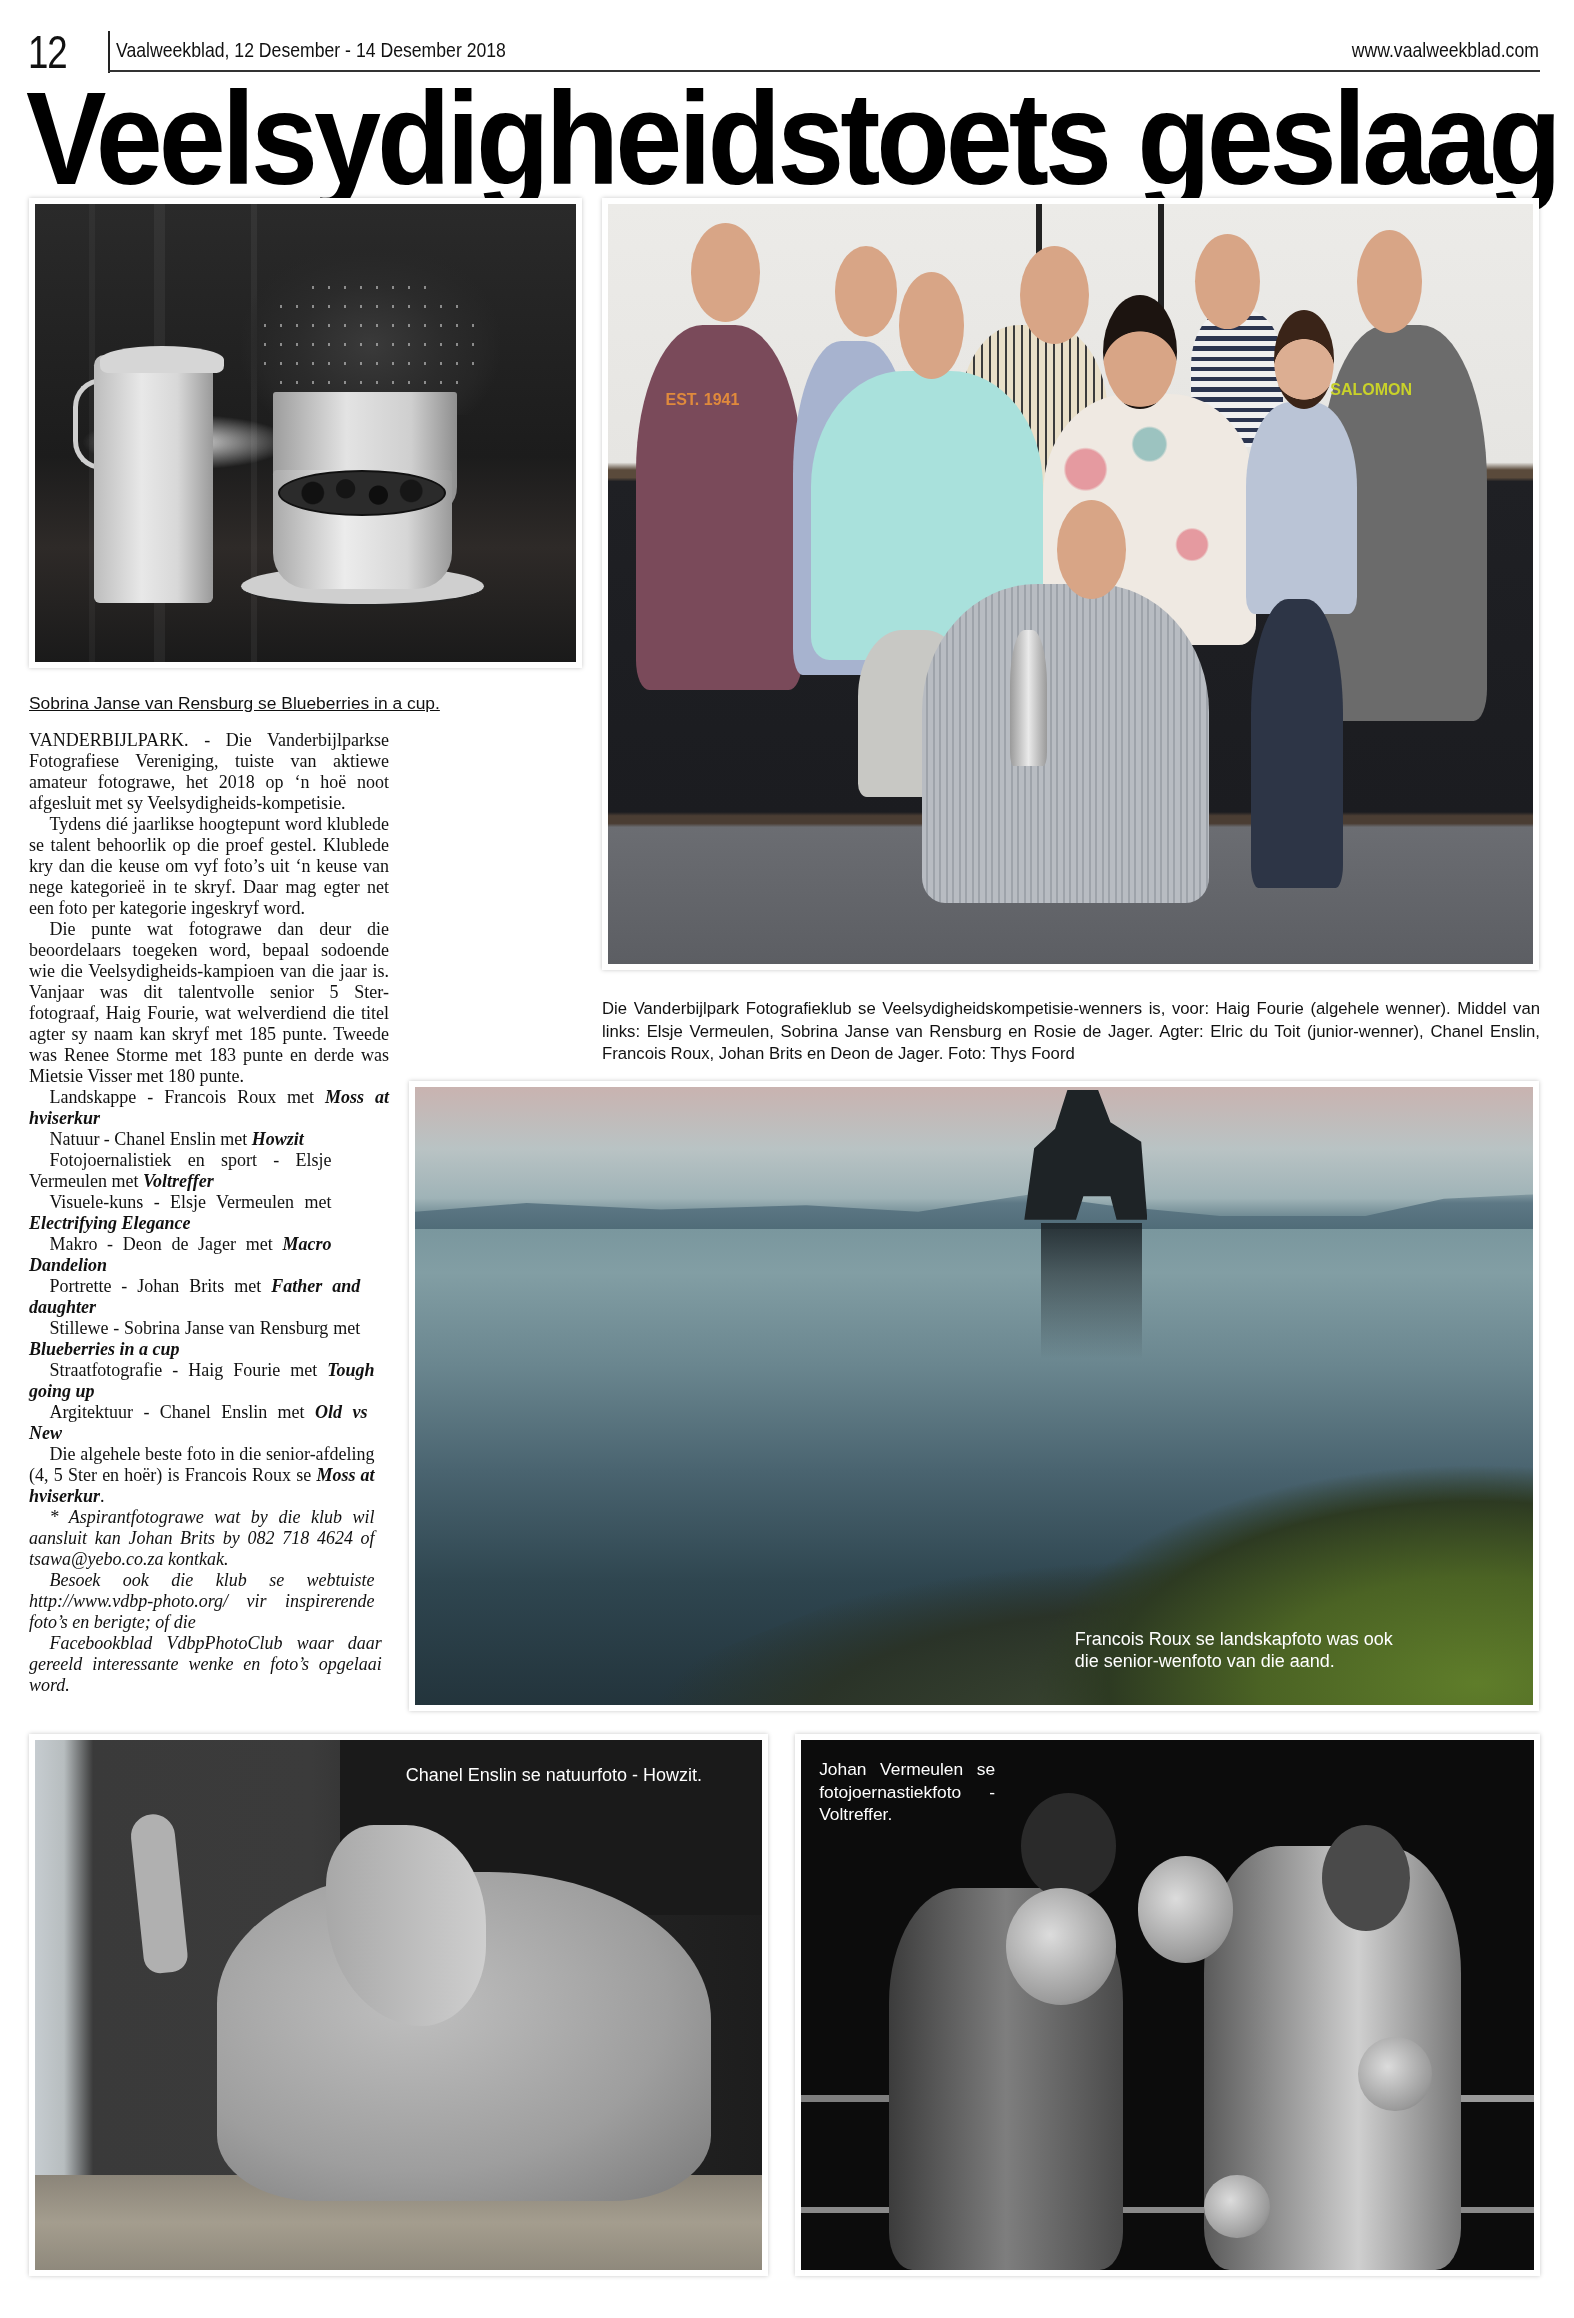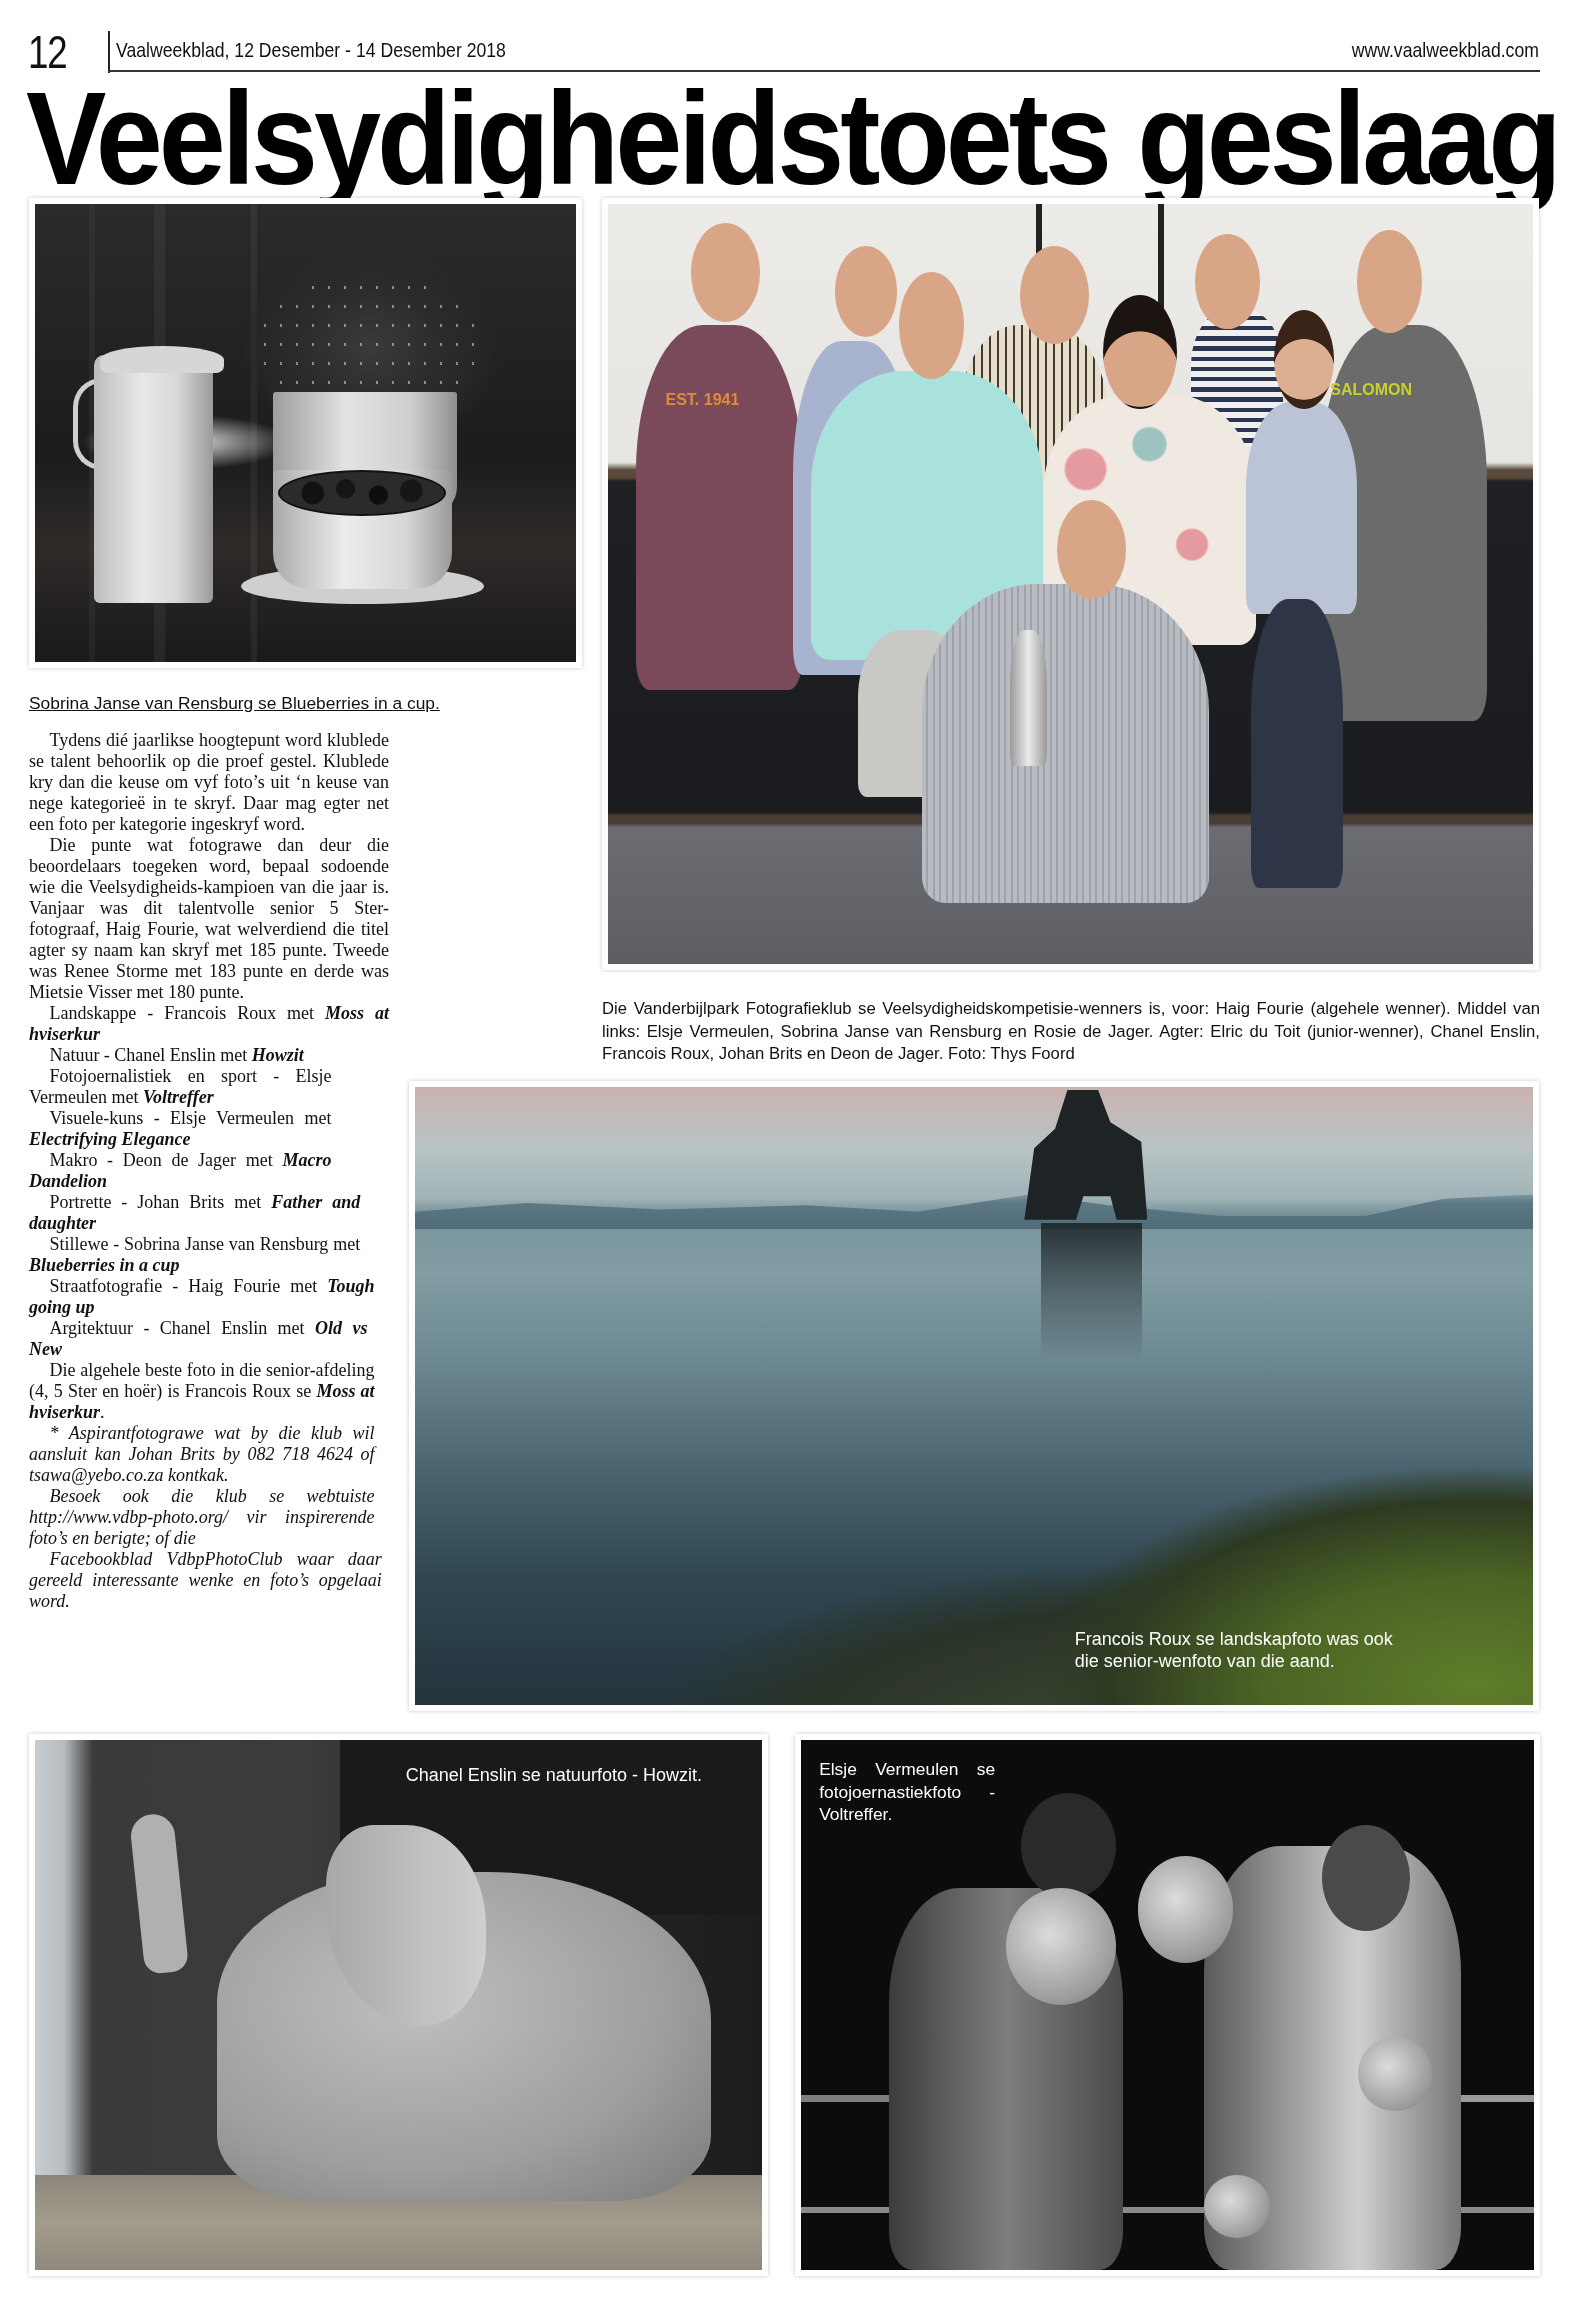--- a/index.html
+++ b/index.html
@@ -132,20 +132,21 @@
     <div class="head" style="left:72%; top:14%; width:6.5%; height:13%; background:radial-gradient(circle at 50% 60%,#dcae92 0 45%,#3a2418 46%);"></div>
 
     <div class="person" style="left:34%; top:50%; width:31%; height:42%; background:repeating-linear-gradient(90deg,#b8bcc2 0 4.4px,#9ea3aa 4.4px 6.5px);"></div>
     <div class="head" style="left:48.5%; top:39%; width:7.5%; height:13%;"></div>
     <div style="position:absolute; left:43.5%; top:56%; width:4%; height:18%; background:linear-gradient(90deg,#9a9a9a,#eaeaea,#9a9a9a); border-radius: 40% 40% 10% 10%;"></div>
   </div>
 </div>
 <div class="abs caption-sans" style="left:602px; top:998px; width:938px; text-align: justify; font-size:16.7px; line-height:22.5px;">Die Vanderbijlpark Fotografieklub se Veelsydigheidskompetisie-wenners is, voor: Haig Fourie (algehele wenner). Middel van links: Elsje Vermeulen, Sobrina Janse van Rensburg en Rosie de Jager. Agter: Elric du Toit (junior-wenner), Chanel Enslin, Francois Roux, Johan Brits en Deon de Jager. Foto: Thys Foord</div>
 
 <div class="abs body-col">
+  <p class="first">VANDERBIJLPARK. - Die Vanderbijlparkse Fotografiese Vereniging, tuiste van aktiewe amateur fotograwe, het 2018 op ‘n hoë noot afgesluit met sy Veelsydigheids-kompetisie.</p>
   <p>Tydens dié jaarlikse hoogtepunt word klublede se talent behoorlik op die proef gestel. Klublede kry dan die keuse om vyf foto’s uit ‘n keuse van nege kategorieë in te skryf. Daar mag egter net een foto per kategorie ingeskryf word.</p>
   <p>Die punte wat fotograwe dan deur die beoordelaars toegeken word, bepaal sodoende wie die Veelsydigheids-kampioen van die jaar is. Vanjaar was dit talentvolle senior 5 Ster-fotograaf, Haig Fourie, wat welverdiend die titel agter sy naam kan skryf met 185 punte. Tweede was Renee Storme met 183 punte en derde was Mietsie Visser met 180 punte.</p>
   <p><span>Landskappe - Francois Roux met </span><span class="bi">Moss at hviserkur</span></p>
   <p><span>Natuur - Chanel Enslin met </span><span class="bi">Howzit</span></p>
   <p style="padding-right:16%;"><span>Fotojoernalistiek en sport - Elsje Vermeulen met </span><span class="bi">Voltreffer</span></p>
   <p style="padding-right:16%;"><span>Visuele-kuns - Elsje Vermeulen met </span><span class="bi">Electrifying Elegance</span></p>
   <p style="padding-right:16%;"><span>Makro - Deon de Jager met </span><span class="bi">Macro Dandelion</span></p>
   <p style="padding-right:8%;"><span>Portrette - Johan Brits met </span><span class="bi">Father and daughter</span></p>
   <p style="padding-right:8%;"><span>Stillewe - Sobrina Janse van Rensburg met </span><span class="bi">Blueberries in a cup</span></p>
   <p style="padding-right:4%;"><span>Straatfotografie - Haig Fourie met </span><span class="bi">Tough going up</span></p>
@@ -186,19 +187,19 @@
     <div class="ring-rope" style="left:0; top:88%; width:100%;"></div>
     <div class="boxer" style="left:12%; top:28%; width:32%; height:72%;"></div>
     <div class="boxer" style="left:55%; top:20%; width:35%; height:80%; background: linear-gradient(90deg,#5a5a5a,#cfcfcf 60%,#777);"></div>
     <div class="head" style="left:30%; top:10%; width:13%; height:20%; background:#2a2a2a;"></div>
     <div class="head" style="left:71%; top:16%; width:12%; height:20%; background:#4a4a4a;"></div>
     <div class="glove" style="left:28%; top:28%; width:15%; height:22%;"></div>
     <div class="glove" style="left:46%; top:22%; width:13%; height:20%;"></div>
     <div class="glove" style="left:76%; top:56%; width:10%; height:14%;"></div>
     <div class="glove" style="left:55%; top:82%; width:9%; height:12%;"></div>
     <div class="caption-sans caption-white" style="position:absolute; left:2.5%; top:3.5%; width:24%; font-size:17.4px; line-height:22.5px; text-align: justify; text-align-last: justify;">
-      <div style="text-align-last: justify;">Elsje Vermeulen se</div>
+      <div style="text-align-last: justify;">Johan Vermeulen se</div>
       <div style="text-align-last: justify;">fotojoernastiekfoto -</div>
       <div style="text-align-last: left;">Voltreffer.</div>
     </div>
   </div>
 </div>
 
 
 </body></html>

